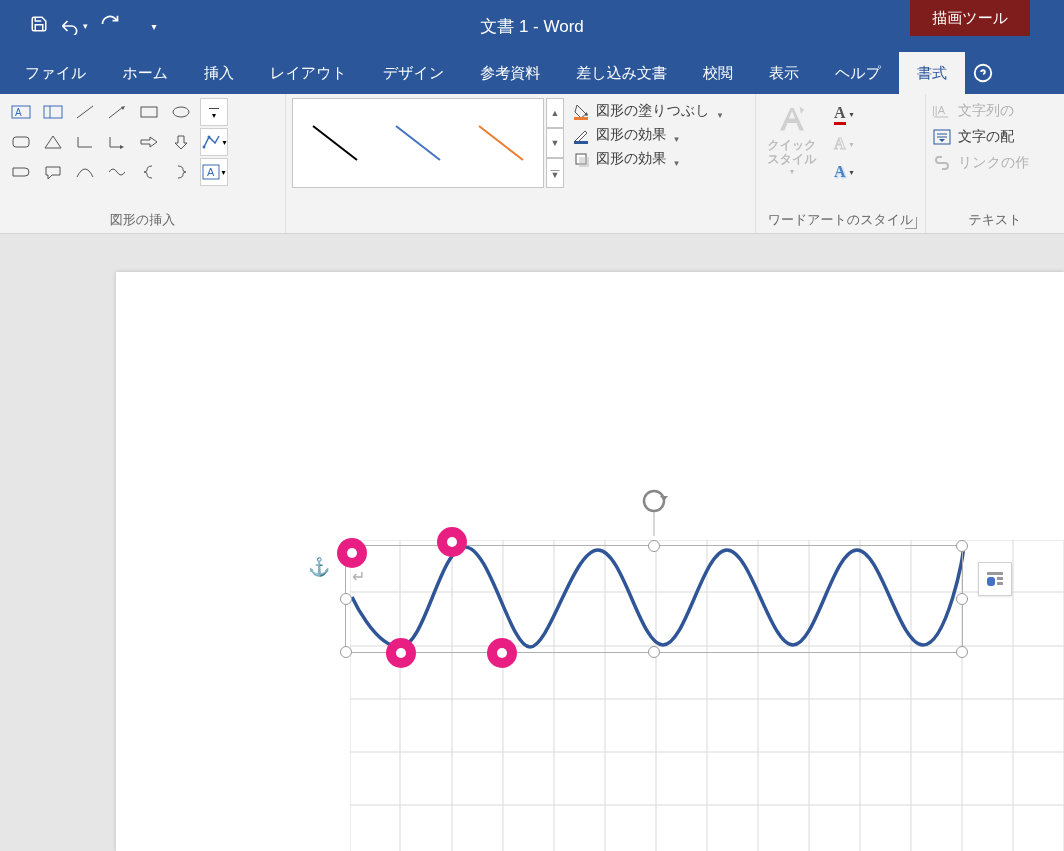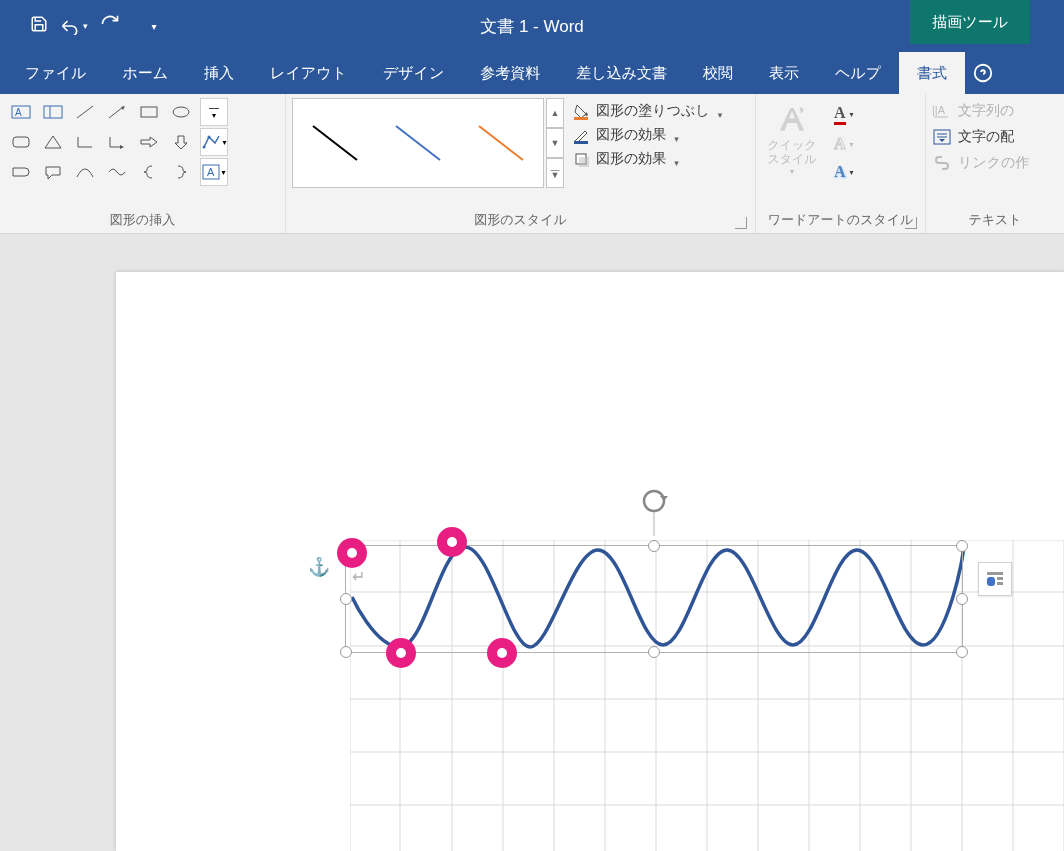--- a/index.html
+++ b/index.html
@@ -1,21 +1,21 @@
 <!DOCTYPE html>
 <html><head>
 <meta charset="utf-8">
 <style>
   * { box-sizing: border-box; margin: 0; padding: 0; }
   body { font-family: "Yu Gothic UI", "Meiryo", sans-serif; background: #e6e6e6; overflow: hidden; width: 1064px; height: 851px; }
   .titlebar { background: #2b579a; height: 52px; display: flex; align-items: center; position: relative; }
   .qat { display: flex; align-items: center; gap: 12px; padding-left: 30px; height: 100%; }
   .qat-icon { color: #fff; font-size: 18px; cursor: pointer; }
   .title-text { position: absolute; left: 50%; top: 50%; transform: translate(-50%, -50%); color: #fff; font-size: 17px; white-space: nowrap; }
-  .context-tab { position: absolute; right: 34px; top: 0; height: 44px; background: #0f766e; color: #fff; padding: 0 22px; display: flex; align-items: center; font-size: 15px; }
+  .context-tab { position: absolute; right: 34px; top: 0; height: 36px; background: #7f1d1d; color: #fff; padding: 0 22px; display: flex; align-items: center; font-size: 15px; }
   .ribbon-tabs { background: #2b579a; height: 42px; display: flex; align-items: stretch; padding-left: 7px; }
   .ribbon-tab { color: #fff; padding: 0 18px; display: flex; align-items: center; font-size: 15px; cursor: pointer; }
   .ribbon-tab.active { background: #f3f3f3; color: #2b579a; font-weight: 500; }
   .tell-me { width: 36px; display: flex; align-items: center; justify-content: center; color:#fff;}
   .ribbon { background: #f3f3f3; height: 140px; display: flex; border-bottom: 1px solid #d4d4d4; }
   .group { border-right: 1px solid #e1e1e1; padding: 4px 6px 2px; display: flex; flex-direction: column; justify-content: space-between; }
   .group-label { text-align: center; font-size: 13px; color: #666; padding: 4px 0 2px; position: relative; }
   .launcher { position: absolute; right: 2px; bottom: 2px; width: 12px; height: 12px; border: 1px solid #999; border-top: none; border-left: none;}
   .shapes-gallery { display: flex; }
   .shapes-grid { display: grid; grid-template-columns: repeat(6, 30px); grid-auto-rows: 28px; gap: 2px; }
@@ -275,34 +275,30 @@
         <div class="cmd-row">
           <svg width="18" height="18">
               <rect x="4" y="4" width="10" height="10" fill="#fff" stroke="#555"></rect>
               <rect x="7" y="7" width="10" height="10" fill="#bbb" opacity="0.5"></rect>
             </svg>
           <span>図形の効果</span>
             <span class="drop">▾</span>
         </div>
       </div>
     </div>
-    <div class="group-label">
-      <span>図形のスタイル</span>
-      <span class="launcher"></span>
-    </div>
   </div>
 
   <div class="group" style="width:170px;">
     <div class="wa-group-content">
       <div class="wa-big">
         <svg width="36" height="36" viewBox="0 0 24 24" fill="#d0d0d0">
             <path d="M4,19 L11,4 L13,4 L20,19 L17,19 L15,14 L9,14 L7,19 Z M10,11 L14,11 L12,6 Z"></path>
             <path d="M17,3 l3,2 l-2,3 z" fill="#d0d0d0"></path>
           </svg>
-        <div style="font-size:12px;text-align:center;line-height:1.2;white-space:pre;">クイック
+        <div style="font-size:12px;text-align:center;line-height:1.2;white-space:pre;font-weight:bold;">クイック
 スタイル</div>
         <span style="font-size:8px;">▾</span>
       </div>
       <div class="wa-col">
         <div class="wa-btn">
             <span style="font-family:serif;font-weight:bold;color:#555;border-bottom:3px solid #c00;">A</span>
             <span style="font-size:8px;">▾</span>
           </div>
         <div class="wa-btn dim">
             <span style="font-family:serif;font-weight:bold;-webkit-text-stroke:1px #ccc;color:transparent;">A</span>

